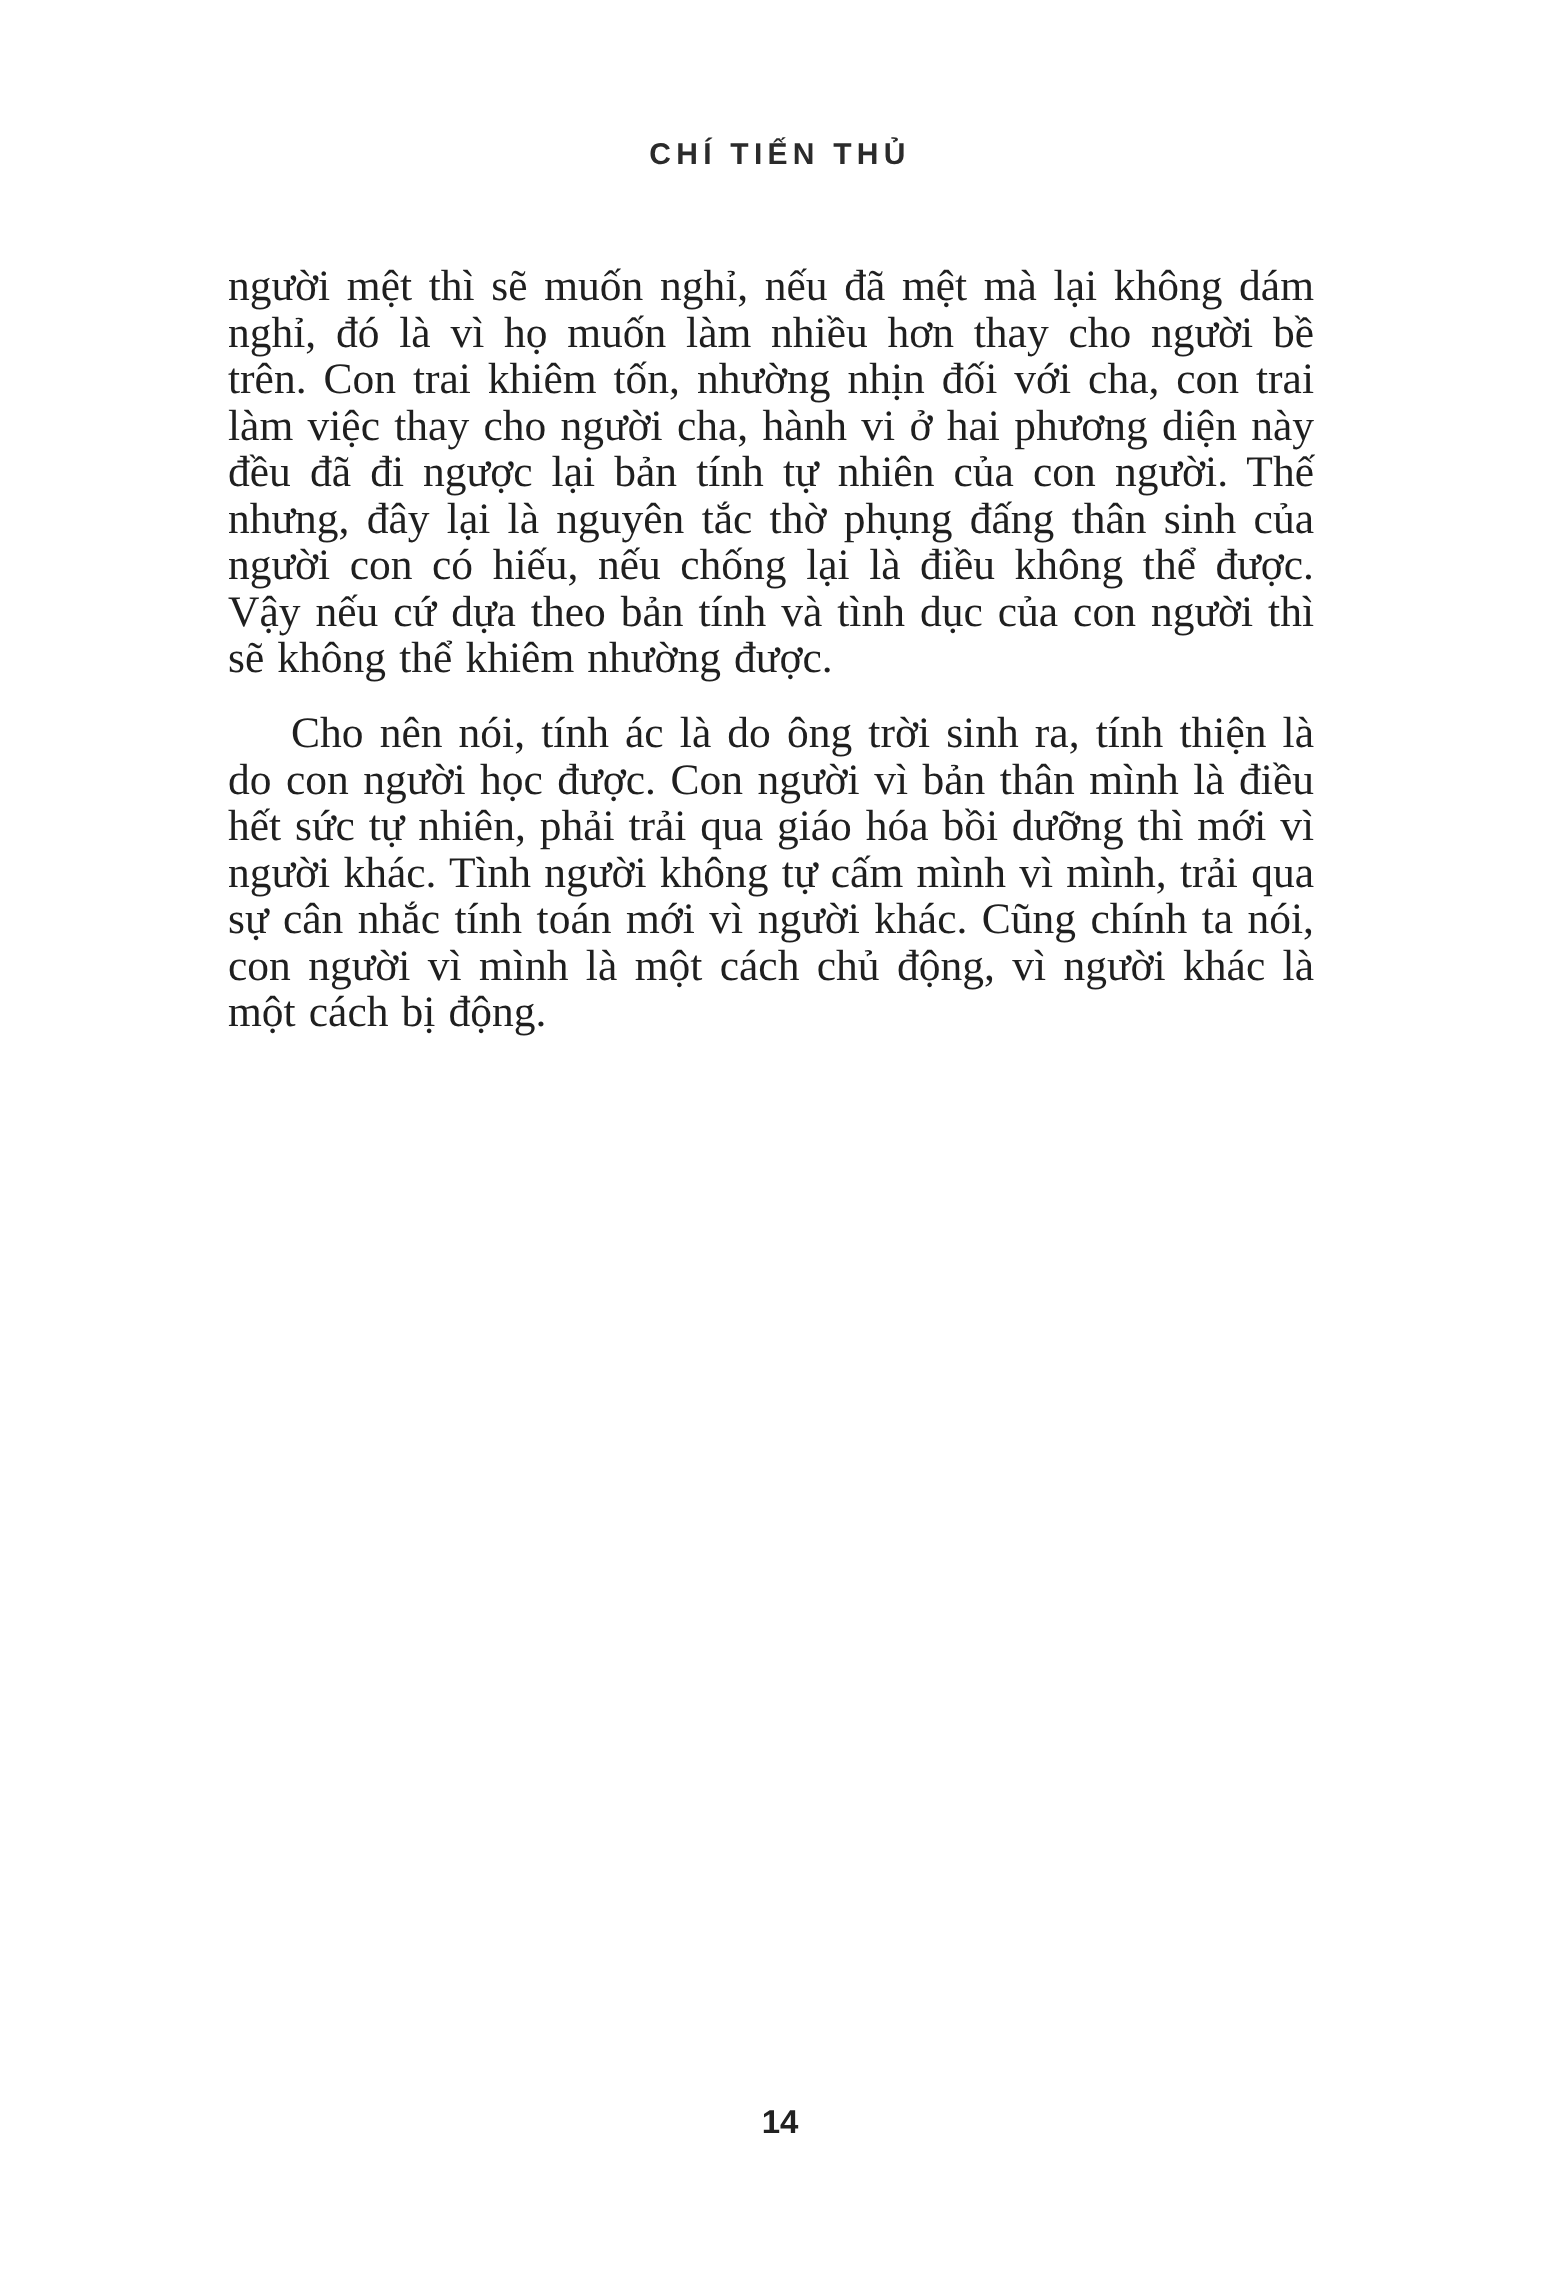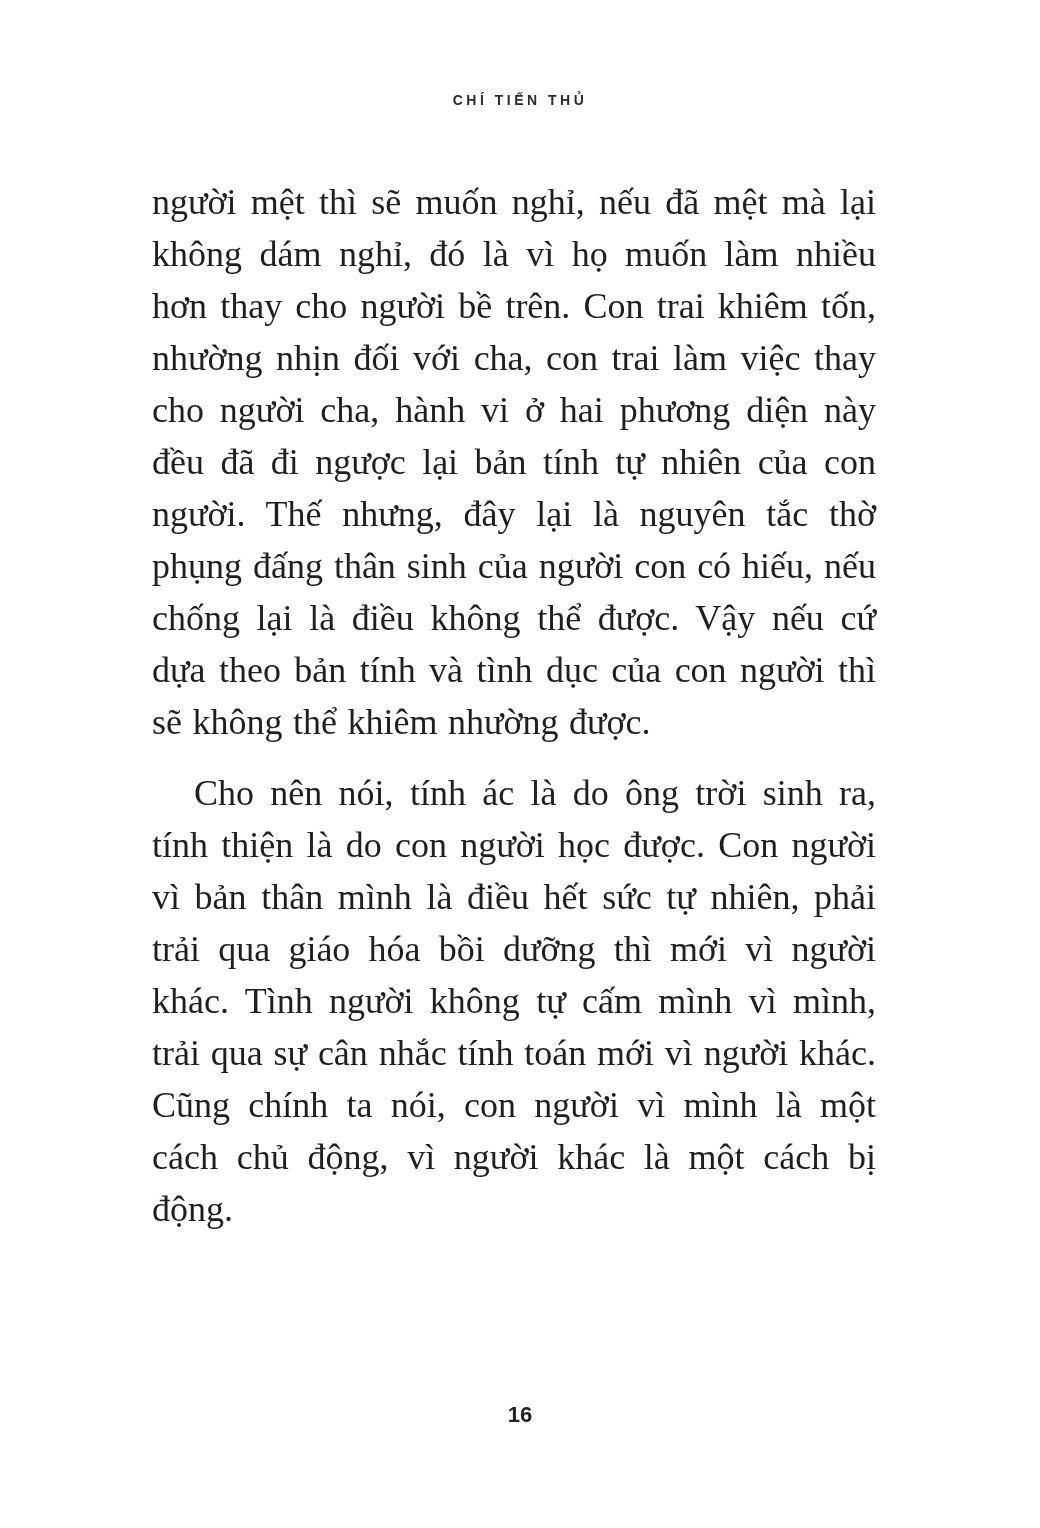--- a/index.html
+++ b/index.html
@@ -16,35 +16,35 @@
     color: var(--text-color, #1f1f1f);
     overflow: hidden;
   }
   .running-head {
     position: absolute;
     top: 92px;
     left: 0;
     right: 0;
     text-align: center;
     font-family: "Liberation Sans", "DejaVu Sans", sans-serif;
-    font-size: 14px;
+    font-size: 20px;
     font-weight: 600;
     letter-spacing: 3.5px;
     color: var(--header-color, #2b2b2b);
   }
   .body-text {
     position: absolute;
     left: 152px;
     top: 176px;
     width: 724px;
   }
   .para {
     margin: 0 0 19px 0;
-    font-size: 36px;
-    line-height: 52px;
+    font-size: 29px;
+    line-height: 31px;
     text-align: justify;
     text-indent: 42px;
     word-spacing: 1.5px;
   }
   .para.opening {
     text-indent: 0;
   }
   .folio {
     position: absolute;
     left: 0;
@@ -62,15 +62,15 @@
 
 <div class="page" style="--bg-color: #ffffff; --text-color: #1f1f1f; --header-color: #2b2b2b; --folio-color: #222222;">
 
   <header class="running-head">CHÍ TIẾN THỦ</header>
 
   <main class="body-text">
     <p class="para opening">người mệt thì sẽ muốn nghỉ, nếu đã mệt mà lại không dám nghỉ, đó là vì họ muốn làm nhiều hơn thay cho người bề trên. Con trai khiêm tốn, nhường nhịn đối với cha, con trai làm việc thay cho người cha, hành vi ở hai phương diện này đều đã đi ngược lại bản tính tự nhiên của con người. Thế nhưng, đây lại là nguyên tắc thờ phụng đấng thân sinh của người con có hiếu, nếu chống lại là điều không thể được. Vậy nếu cứ dựa theo bản tính và tình dục của con người thì sẽ không thể khiêm nhường được.</p>
     <p class="para">Cho nên nói, tính ác là do ông trời sinh ra, tính thiện là do con người học được. Con người vì bản thân mình là điều hết sức tự nhiên, phải trải qua giáo hóa bồi dưỡng thì mới vì người khác. Tình người không tự cấm mình vì mình, trải qua sự cân nhắc tính toán mới vì người khác. Cũng chính ta nói, con người vì mình là một cách chủ động, vì người khác là một cách bị động.</p>
   </main>
 
-  <footer class="folio">16</footer>
+  <footer class="folio">14</footer>
 
 </div>
 
 </body></html>

